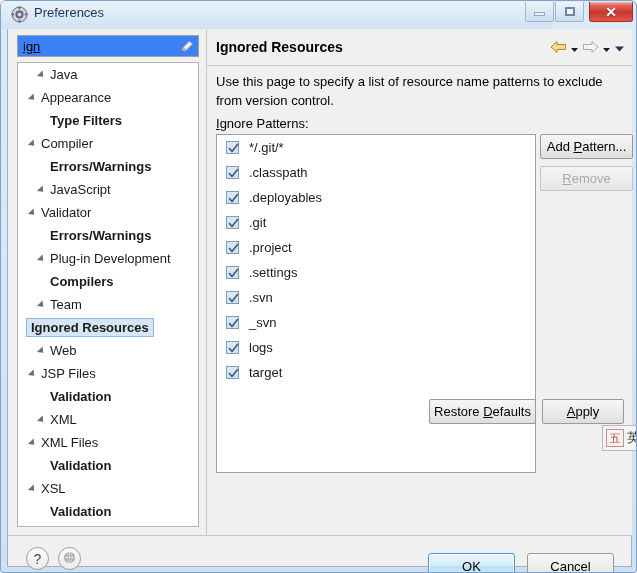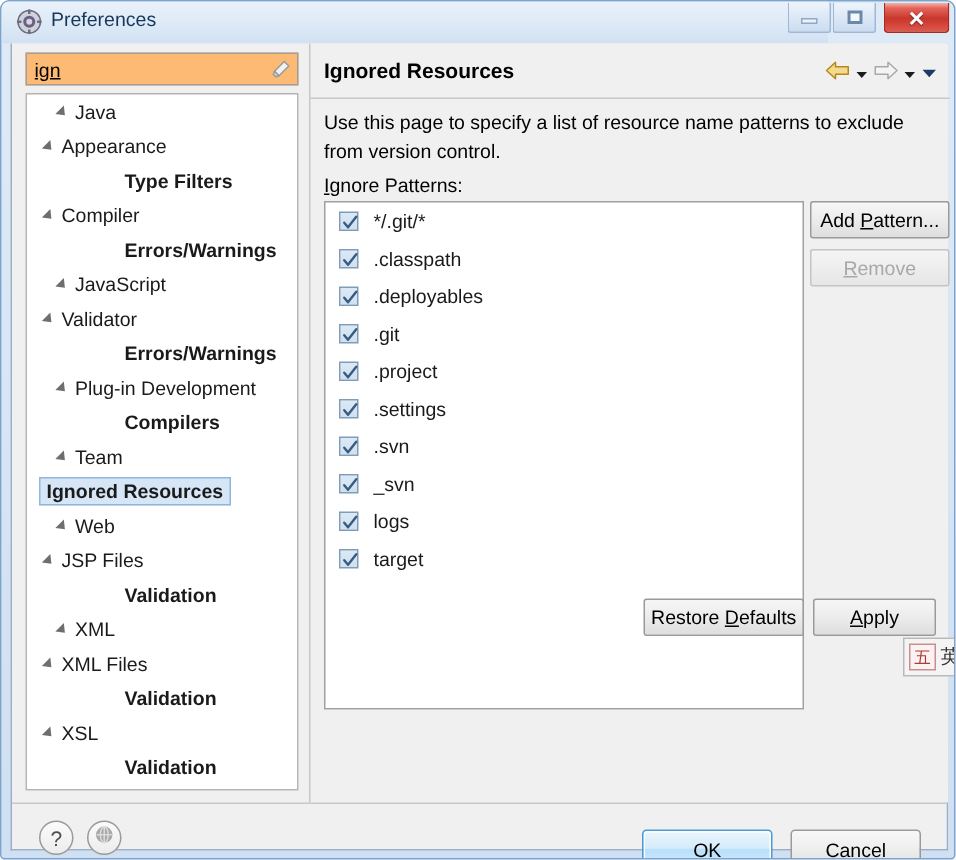--- a/index.html
+++ b/index.html
@@ -81,21 +81,21 @@
     width: 625px; height: 538px;
     background: #f0f0f0;
     border: 1px solid #9ab0c6;
     border-top: none;
   }
 
   
   #filter-box {
     position: absolute; left: 9px; top: 6px;
     width: 182px; height: 22px;
-    background: #fdba74;
+    background: #3b82f6;
     border: 1px solid #a0a0a0;
     display: flex; align-items: center; text-decoration: underline;
   }
   #filter-input {
     border: none; outline: none; background: transparent;
     font-family: "Liberation Sans", sans-serif;
     font-size: 13px; color: #000;
     margin-left: 5px; width: 148px; padding: 0;
   }
   #filter-clear {
@@ -114,21 +114,21 @@
   .tnode {
     position: relative;
     height: 23px;
     display: flex; align-items: center;
     font-size: 13px; color: #1a1a1a;
     white-space: nowrap;
     cursor: default;
   }
   .lvl0 { padding-left: 21px; }
   .lvl1 { padding-left: 12px; }
-  .lvl2 { padding-left: 32px; margin-left: 33px; }
+  .lvl2 { padding-left: 32px; }
   .arrow {
     width: 0; height: 0; margin-right: 6px;
     border-left: 5px solid #6e6e6e;
     border-top: 4px solid transparent;
     border-bottom: 4px solid transparent;
     transform: rotate(45deg);
     flex: 0 0 auto;
   }
   .leaf { font-weight: bold; }
   .tnode.selected .lbl {

